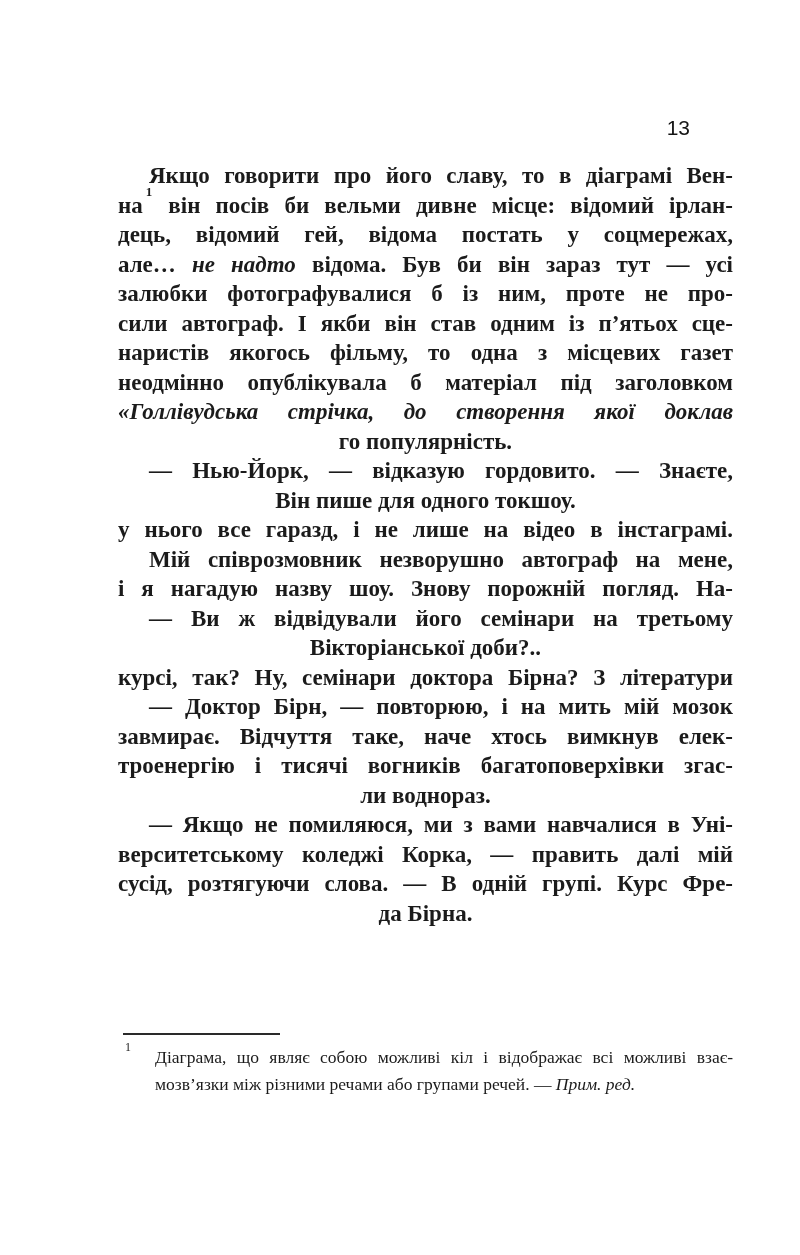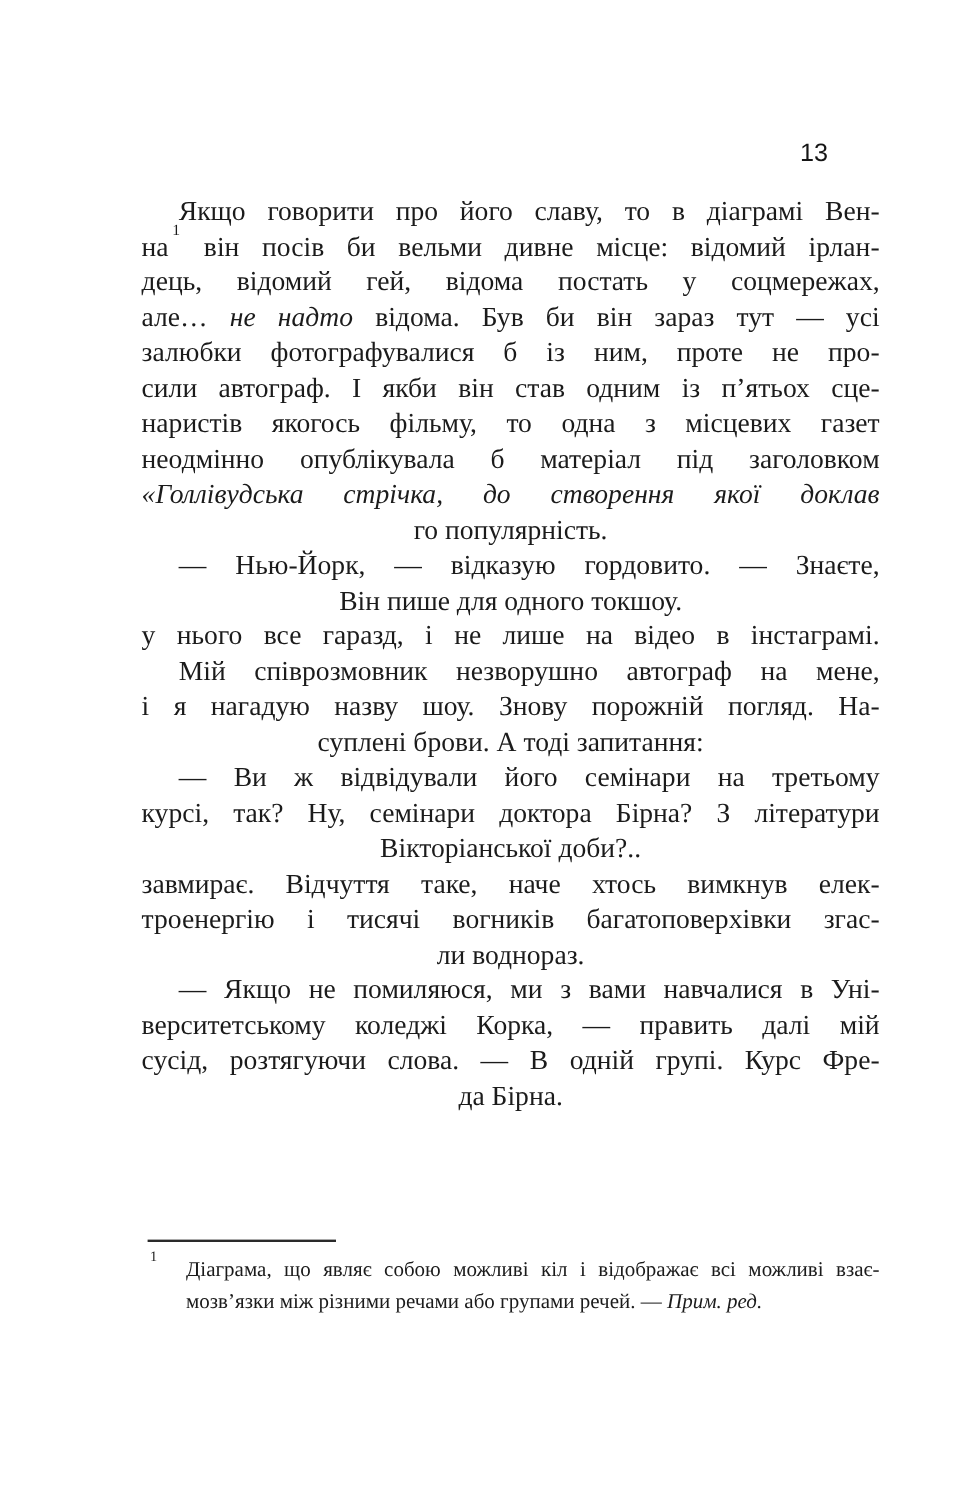--- a/index.html
+++ b/index.html
@@ -27,21 +27,21 @@
     font-size: 21px;
     line-height: 24px;
     color: #151515;
   }
   .text-block {
     position: absolute;
     left: 90px;
     top: 161px;
     width: 615px;
   }
-  .para { margin: 0; padding: 0; }
+  .para { margin: 0; padding: 0; font-weight: bold; }
   .line {
     font-size: 23px;
     line-height: 29.5px;
     text-align: justify;
     text-align-last: justify;
     text-justify: inter-word;
     white-space: normal;
   }
   .line.last {
     text-align: center;
@@ -113,28 +113,28 @@
         <div class="line last"><span>го популярність.</span></div>
       </div>
       <div class="para">
         <div class="line indent"><span>— Нью-Йорк, — відказую гордовито. — Знаєте,</span></div>
         <div class="line last"><span>Він пише для одного токшоу.</span></div>
         <div class="line"><span>у нього все гаразд, і не лише на відео в інстаграмі.</span></div>
       </div>
       <div class="para">
         <div class="line indent"><span>Мій співрозмовник незворушно автограф на мене,</span></div>
         <div class="line"><span>і я нагадую назву шоу. Знову порожній погляд. На-</span></div>
-        <div class="line last"><span>суплені брови. А тоді запитання:</span></div>
       </div>
       <div class="para">
         <div class="line indent"><span>— Ви ж відвідували його семінари на третьому</span></div>
+        <div class="line last"><span>Вікторіанської доби?..</span></div>
         <div class="line"><span>курсі, так? Ну, семінари доктора Бірна? З літератури</span></div>
-        <div class="line last"><span>Вікторіанської доби?..</span></div>
       </div>
       <div class="para">
+        <div class="line indent"><span>— Доктор Бірн, — повторюю, і на мить мій мозок</span></div>
         <div class="line"><span>завмирає. Відчуття таке, наче хтось вимкнув елек-</span></div>
         <div class="line"><span>троенергію і тисячі вогників багатоповерхівки згас-</span></div>
         <div class="line last"><span>ли воднораз.</span></div>
       </div>
       <div class="para">
         <div class="line indent"><span>— Якщо не помиляюся, ми з вами навчалися в Уні-</span></div>
         <div class="line"><span>верситетському коледжі Корка, — править далі мій</span></div>
         <div class="line"><span>сусід, розтягуючи слова. — В одній групі. Курс Фре-</span></div>
         <div class="line last"><span>да Бірна.</span></div>
       </div>

